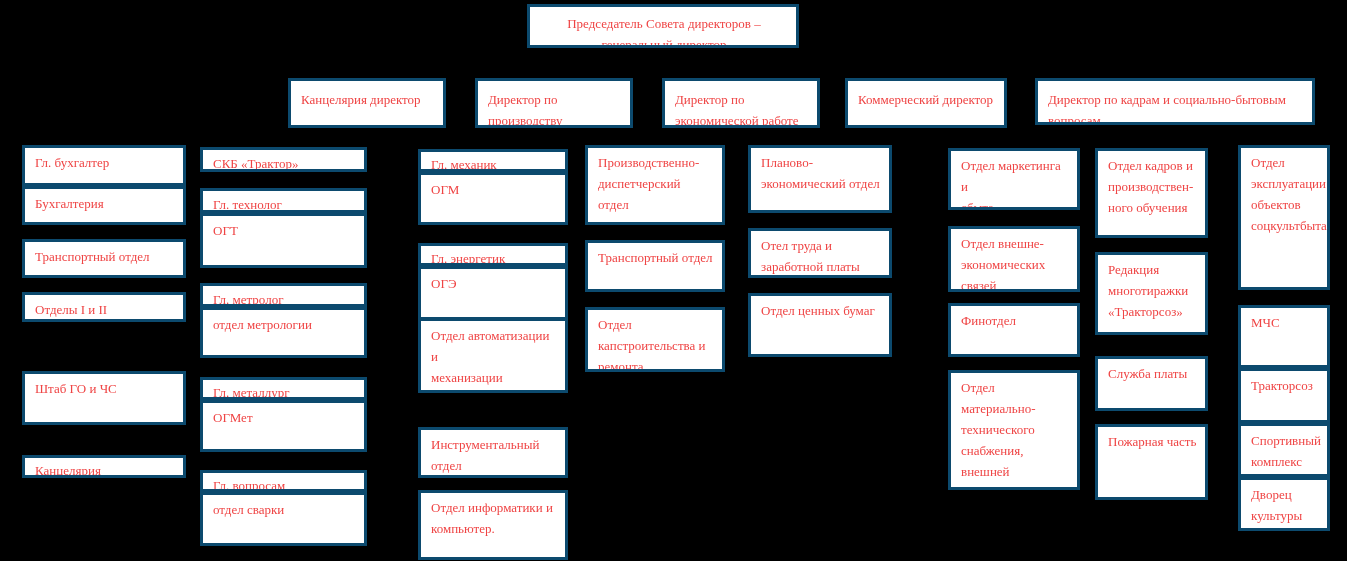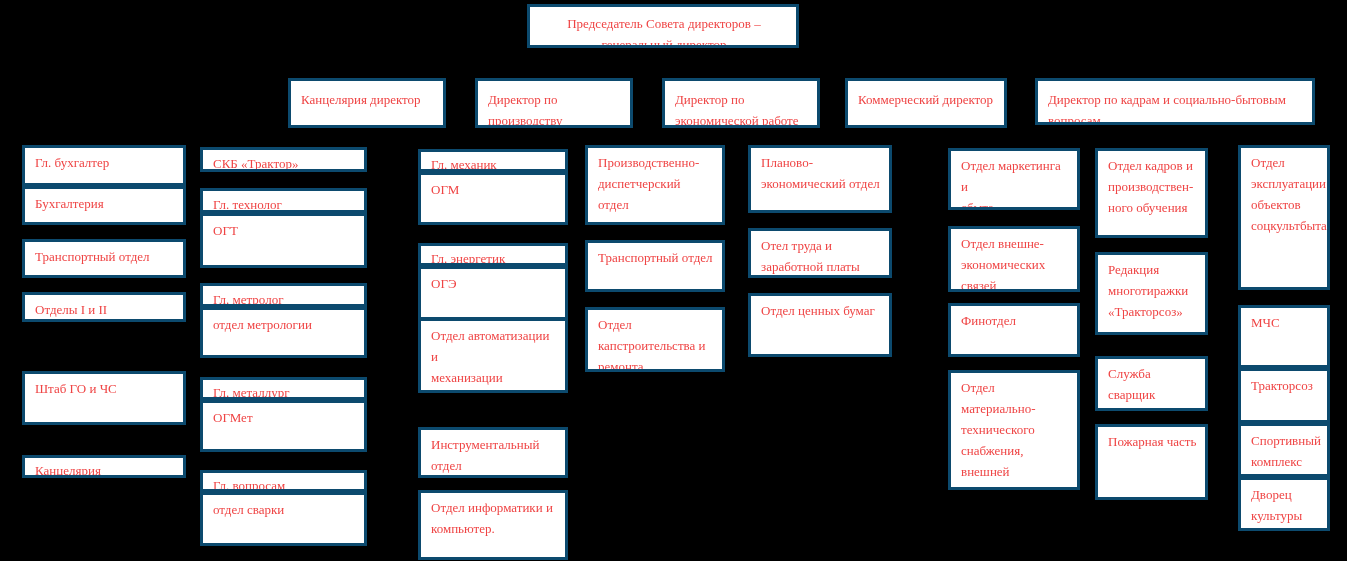--- a/index.html
+++ b/index.html
@@ -85,21 +85,21 @@
 снабжения,
 внешней
 комплектации</div>
 
 <div class="cell" style="left:1095px;top:148px;width:113px;height:90px">Отдел кадров и
 производствен-
 ного обучения</div>
 <div class="cell" style="left:1095px;top:252px;width:113px;height:83px">Редакция
 многотиражки
 «Тракторсоз»</div>
-<div class="cell" style="left:1095px;top:356px;width:113px;height:55px">Служба сварщик</div>
+<div class="cell" style="left:1095px;top:356px;width:113px;height:55px">Служба платы</div>
 <div class="cell" style="left:1095px;top:424px;width:113px;height:76px">Пожарная часть</div>
 
 <div class="cell" style="left:1238px;top:145px;width:92px;height:145px">Отдел
 эксплуатации
 объектов
 соцкультбыта</div>
 <div class="cell" style="left:1238px;top:305px;width:92px;height:63px">МЧС</div>
 <div class="cell" style="left:1238px;top:368px;width:92px;height:55px">Тракторсоз</div>
 <div class="cell" style="left:1238px;top:423px;width:92px;height:54px">Спортивный
 комплекс</div>

